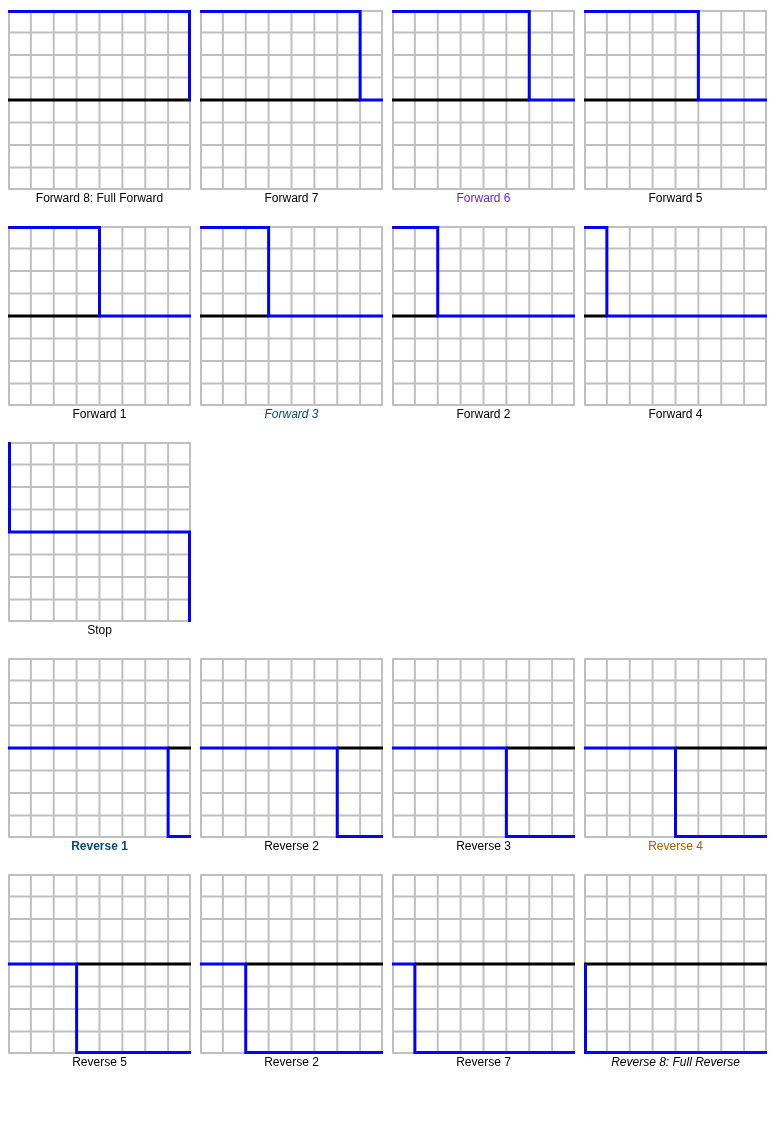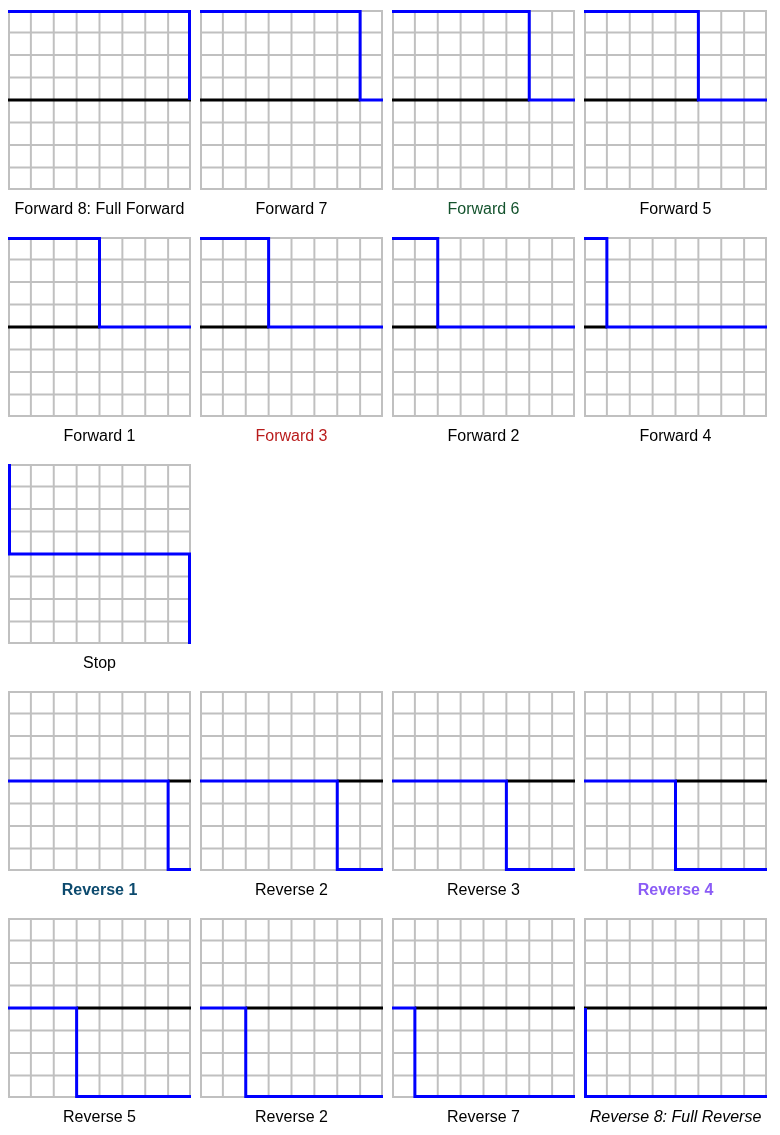--- a/index.html
+++ b/index.html
@@ -24,23 +24,22 @@
   .panel-row.center {
   }
   .panel {
     width: 183px;
     flex: 0 0 183px;
   }
   .panel svg {
     display: block;
   }
   .wave-label {
-    margin-top: 11px;
     text-align: center;
-    font-size: 16px;
+    font-size: 12px;
     line-height: 14px;
     white-space: nowrap;
   }
 </style>
 </head>
 <body>
 
 <div class="page">
   <div class="panel-row">
       <div class="panel">
@@ -109,21 +108,21 @@
           <line x1="0" y1="45" x2="183" y2="45" stroke="#c0c0c0" stroke-width="2"></line>
           <line x1="0" y1="67.5" x2="183" y2="67.5" stroke="#c0c0c0" stroke-width="2"></line>
           <line x1="0" y1="90" x2="183" y2="90" stroke="#c0c0c0" stroke-width="2"></line>
           <line x1="0" y1="112.5" x2="183" y2="112.5" stroke="#c0c0c0" stroke-width="2"></line>
           <line x1="0" y1="135" x2="183" y2="135" stroke="#c0c0c0" stroke-width="2"></line>
           <line x1="0" y1="157.5" x2="183" y2="157.5" stroke="#c0c0c0" stroke-width="2"></line>
           <line x1="0" y1="179" x2="183" y2="179" stroke="#c0c0c0" stroke-width="2"></line>
           <line x1="0" y1="90" x2="137.25" y2="90" stroke="#000000" stroke-width="3"></line>
           <polyline points="0,1.5 137.25,1.5 137.25,90 183,90" fill="none" stroke="#0000ff" stroke-width="3" stroke-linejoin="miter"></polyline>
         </svg>
-        <div class="wave-label" style="color: #14532d;">Forward 6</div>
+        <div class="wave-label" style="color: #6d28d9;">Forward 6</div>
       </div>
       <div class="panel">
         <svg width="183" height="181" viewBox="0 0 183 181">
           <line x1="1" y1="0" x2="1" y2="180" stroke="#c0c0c0" stroke-width="2"></line>
           <line x1="22.875" y1="0" x2="22.875" y2="180" stroke="#c0c0c0" stroke-width="2"></line>
           <line x1="45.75" y1="0" x2="45.75" y2="180" stroke="#c0c0c0" stroke-width="2"></line>
           <line x1="68.625" y1="0" x2="68.625" y2="180" stroke="#c0c0c0" stroke-width="2"></line>
           <line x1="91.5" y1="0" x2="91.5" y2="180" stroke="#c0c0c0" stroke-width="2"></line>
           <line x1="114.375" y1="0" x2="114.375" y2="180" stroke="#c0c0c0" stroke-width="2"></line>
           <line x1="137.25" y1="0" x2="137.25" y2="180" stroke="#c0c0c0" stroke-width="2"></line>
@@ -186,21 +185,21 @@
           <line x1="0" y1="45" x2="183" y2="45" stroke="#c0c0c0" stroke-width="2"></line>
           <line x1="0" y1="67.5" x2="183" y2="67.5" stroke="#c0c0c0" stroke-width="2"></line>
           <line x1="0" y1="90" x2="183" y2="90" stroke="#c0c0c0" stroke-width="2"></line>
           <line x1="0" y1="112.5" x2="183" y2="112.5" stroke="#c0c0c0" stroke-width="2"></line>
           <line x1="0" y1="135" x2="183" y2="135" stroke="#c0c0c0" stroke-width="2"></line>
           <line x1="0" y1="157.5" x2="183" y2="157.5" stroke="#c0c0c0" stroke-width="2"></line>
           <line x1="0" y1="179" x2="183" y2="179" stroke="#c0c0c0" stroke-width="2"></line>
           <line x1="0" y1="90" x2="68.625" y2="90" stroke="#000000" stroke-width="3"></line>
           <polyline points="0,1.5 68.625,1.5 68.625,90 183,90" fill="none" stroke="#0000ff" stroke-width="3" stroke-linejoin="miter"></polyline>
         </svg>
-        <div class="wave-label" style="color: #b91c1c;">Forward 3</div>
+        <div class="wave-label" style="color: #0c4a6e; font-style: italic;">Forward 3</div>
       </div>
       <div class="panel">
         <svg width="183" height="181" viewBox="0 0 183 181">
           <line x1="1" y1="0" x2="1" y2="180" stroke="#c0c0c0" stroke-width="2"></line>
           <line x1="22.875" y1="0" x2="22.875" y2="180" stroke="#c0c0c0" stroke-width="2"></line>
           <line x1="45.75" y1="0" x2="45.75" y2="180" stroke="#c0c0c0" stroke-width="2"></line>
           <line x1="68.625" y1="0" x2="68.625" y2="180" stroke="#c0c0c0" stroke-width="2"></line>
           <line x1="91.5" y1="0" x2="91.5" y2="180" stroke="#c0c0c0" stroke-width="2"></line>
           <line x1="114.375" y1="0" x2="114.375" y2="180" stroke="#c0c0c0" stroke-width="2"></line>
           <line x1="137.25" y1="0" x2="137.25" y2="180" stroke="#c0c0c0" stroke-width="2"></line>
@@ -364,21 +363,21 @@
           <line x1="0" y1="45" x2="183" y2="45" stroke="#c0c0c0" stroke-width="2"></line>
           <line x1="0" y1="67.5" x2="183" y2="67.5" stroke="#c0c0c0" stroke-width="2"></line>
           <line x1="0" y1="90" x2="183" y2="90" stroke="#c0c0c0" stroke-width="2"></line>
           <line x1="0" y1="112.5" x2="183" y2="112.5" stroke="#c0c0c0" stroke-width="2"></line>
           <line x1="0" y1="135" x2="183" y2="135" stroke="#c0c0c0" stroke-width="2"></line>
           <line x1="0" y1="157.5" x2="183" y2="157.5" stroke="#c0c0c0" stroke-width="2"></line>
           <line x1="0" y1="179" x2="183" y2="179" stroke="#c0c0c0" stroke-width="2"></line>
           <line x1="91.5" y1="90" x2="183" y2="90" stroke="#000000" stroke-width="3"></line>
           <polyline points="0,90 91.5,90 91.5,178.5 183,178.5" fill="none" stroke="#0000ff" stroke-width="3" stroke-linejoin="miter"></polyline>
         </svg>
-        <div class="wave-label" style="color: #8b5cf6; font-weight: bold;">Reverse 4</div>
+        <div class="wave-label" style="color: #a16207;">Reverse 4</div>
       </div>
     </div>
   <div class="panel-row">
       <div class="panel">
         <svg width="183" height="181" viewBox="0 0 183 181">
           <line x1="1" y1="0" x2="1" y2="180" stroke="#c0c0c0" stroke-width="2"></line>
           <line x1="22.875" y1="0" x2="22.875" y2="180" stroke="#c0c0c0" stroke-width="2"></line>
           <line x1="45.75" y1="0" x2="45.75" y2="180" stroke="#c0c0c0" stroke-width="2"></line>
           <line x1="68.625" y1="0" x2="68.625" y2="180" stroke="#c0c0c0" stroke-width="2"></line>
           <line x1="91.5" y1="0" x2="91.5" y2="180" stroke="#c0c0c0" stroke-width="2"></line>

